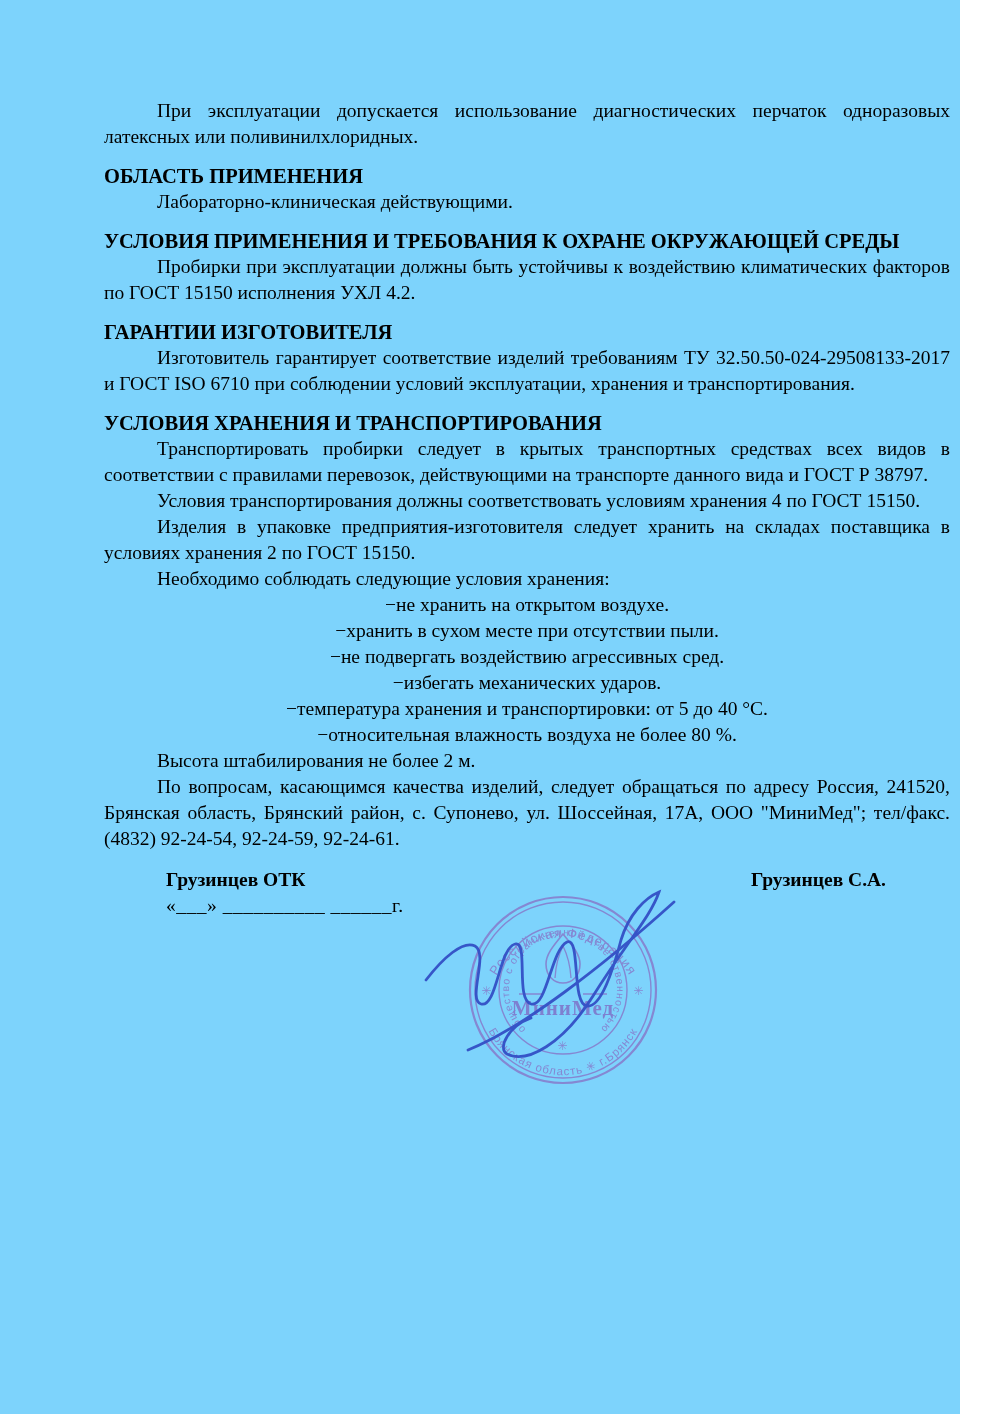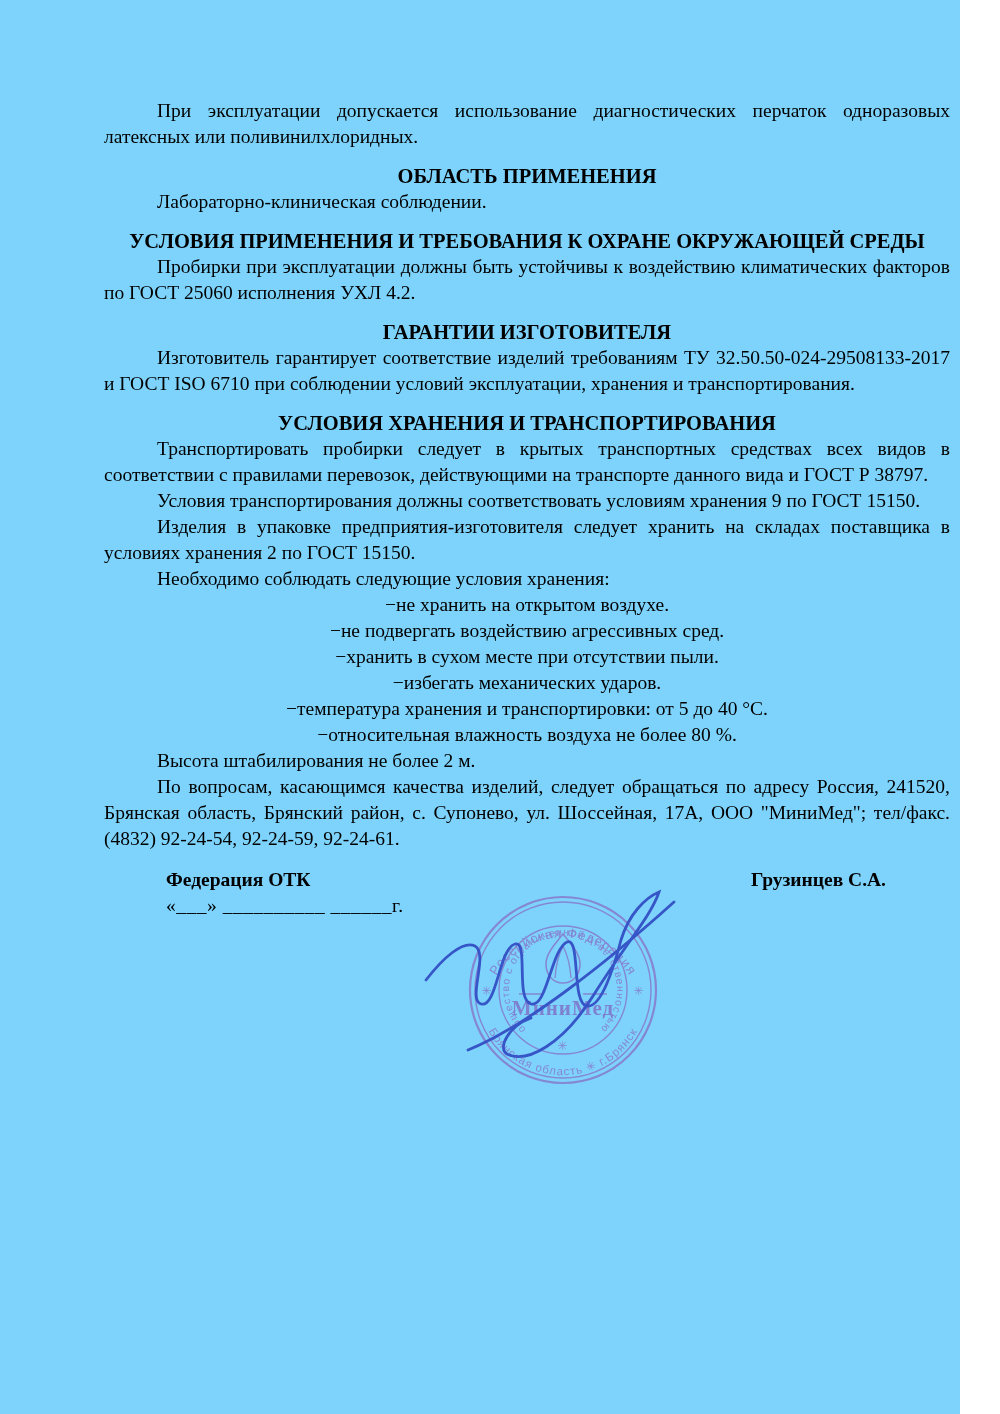--- a/index.html
+++ b/index.html
@@ -20,21 +20,20 @@
     font-size: 19.5px;
     line-height: 26px;
   }
   .content p { margin: 0; }
   .justify { text-align: justify; }
   .indent  { text-indent: 53px; }
   .heading {
     font-size: 20.5px;
     line-height: 26px;
     font-weight: bold;
-    text-align: center;
     margin: 13px 0 0 0;
   }
   .dash-line { text-align: center; }
   .sig-row {
     display: flex;
     justify-content: space-between;
     margin-top: 15px;
   }
   .sig-left  { padding-left: 62px; }
   .sig-title { font-weight: bold; }
@@ -55,47 +54,47 @@
 </style>
 </head>
 <body>
 
 <div class="page">
   <div class="content">
 
     <p class="justify indent">При эксплуатации допускается использование диагностических перчаток одноразовых латексных или поливинилхлоридных.</p>
 
     <h2 class="heading">ОБЛАСТЬ ПРИМЕНЕНИЯ</h2>
-    <p class="justify indent">Лабораторно-клиническая соблюдении.</p>
+    <p class="justify indent">Лабораторно-клиническая действующими.</p>
 
     <h2 class="heading">УСЛОВИЯ ПРИМЕНЕНИЯ И ТРЕБОВАНИЯ К ОХРАНЕ ОКРУЖАЮЩЕЙ СРЕДЫ</h2>
-    <p class="justify indent">Пробирки при эксплуатации должны быть устойчивы к воздействию климатических факторов по ГОСТ 25060 исполнения УХЛ 4.2.</p>
+    <p class="justify indent">Пробирки при эксплуатации должны быть устойчивы к воздействию климатических факторов по ГОСТ 15150 исполнения УХЛ 4.2.</p>
 
     <h2 class="heading">ГАРАНТИИ ИЗГОТОВИТЕЛЯ</h2>
     <p class="justify indent">Изготовитель гарантирует соответствие изделий требованиям ТУ 32.50.50-024-29508133-2017 и ГОСТ ISO 6710 при соблюдении условий эксплуатации, хранения и транспортирования.</p>
 
     <h2 class="heading">УСЛОВИЯ ХРАНЕНИЯ И ТРАНСПОРТИРОВАНИЯ</h2>
     <p class="justify indent">Транспортировать пробирки следует в крытых транспортных средствах всех видов в соответствии с правилами перевозок, действующими на транспорте данного вида и ГОСТ Р 38797.</p>
-    <p class="justify indent">Условия транспортирования должны соответствовать условиям хранения 9 по ГОСТ 15150.</p>
+    <p class="justify indent">Условия транспортирования должны соответствовать условиям хранения 4 по ГОСТ 15150.</p>
     <p class="justify indent">Изделия в упаковке предприятия-изготовителя следует хранить на складах поставщика в условиях хранения 2 по ГОСТ 15150.</p>
     <p class="justify indent">Необходимо соблюдать следующие условия хранения:</p>
 
     <p class="dash-line">−не хранить на открытом воздухе.</p>
+    <p class="dash-line">−хранить в сухом месте при отсутствии пыли.</p>
     <p class="dash-line">−не подвергать воздействию агрессивных сред.</p>
-    <p class="dash-line">−хранить в сухом месте при отсутствии пыли.</p>
     <p class="dash-line">−избегать механических ударов.</p>
     <p class="dash-line">−температура хранения и транспортировки: от 5 до 40 °С.</p>
     <p class="dash-line">−относительная влажность воздуха не более 80 %.</p>
 
     <p class="justify indent">Высота штабилирования не более 2 м.</p>
     <p class="justify indent">По вопросам, касающимся качества изделий, следует обращаться по адресу Россия, 241520, Брянская область, Брянский район, с. Супонево, ул. Шоссейная, 17А, ООО "МиниМед"; тел/факс. (4832) 92-24-54, 92-24-59, 92-24-61.</p>
 
     <div class="sig-row">
       <div class="sig-left">
-        <p class="sig-title">Федерация ОТК</p>
+        <p class="sig-title">Грузинцев ОТК</p>
         <p class="sig-date">«___» __________  ______г.</p>
       </div>
       <div class="sig-right">Грузинцев С.А.</div>
     </div>
   </div>
 
   <div class="stamp-wrap">
     <svg width="280" height="245" viewBox="0 0 280 245">
       <defs>
         <path id="arcOuterTop" d="M 64,124 A 77,77 0 0 1 216,124"></path>

